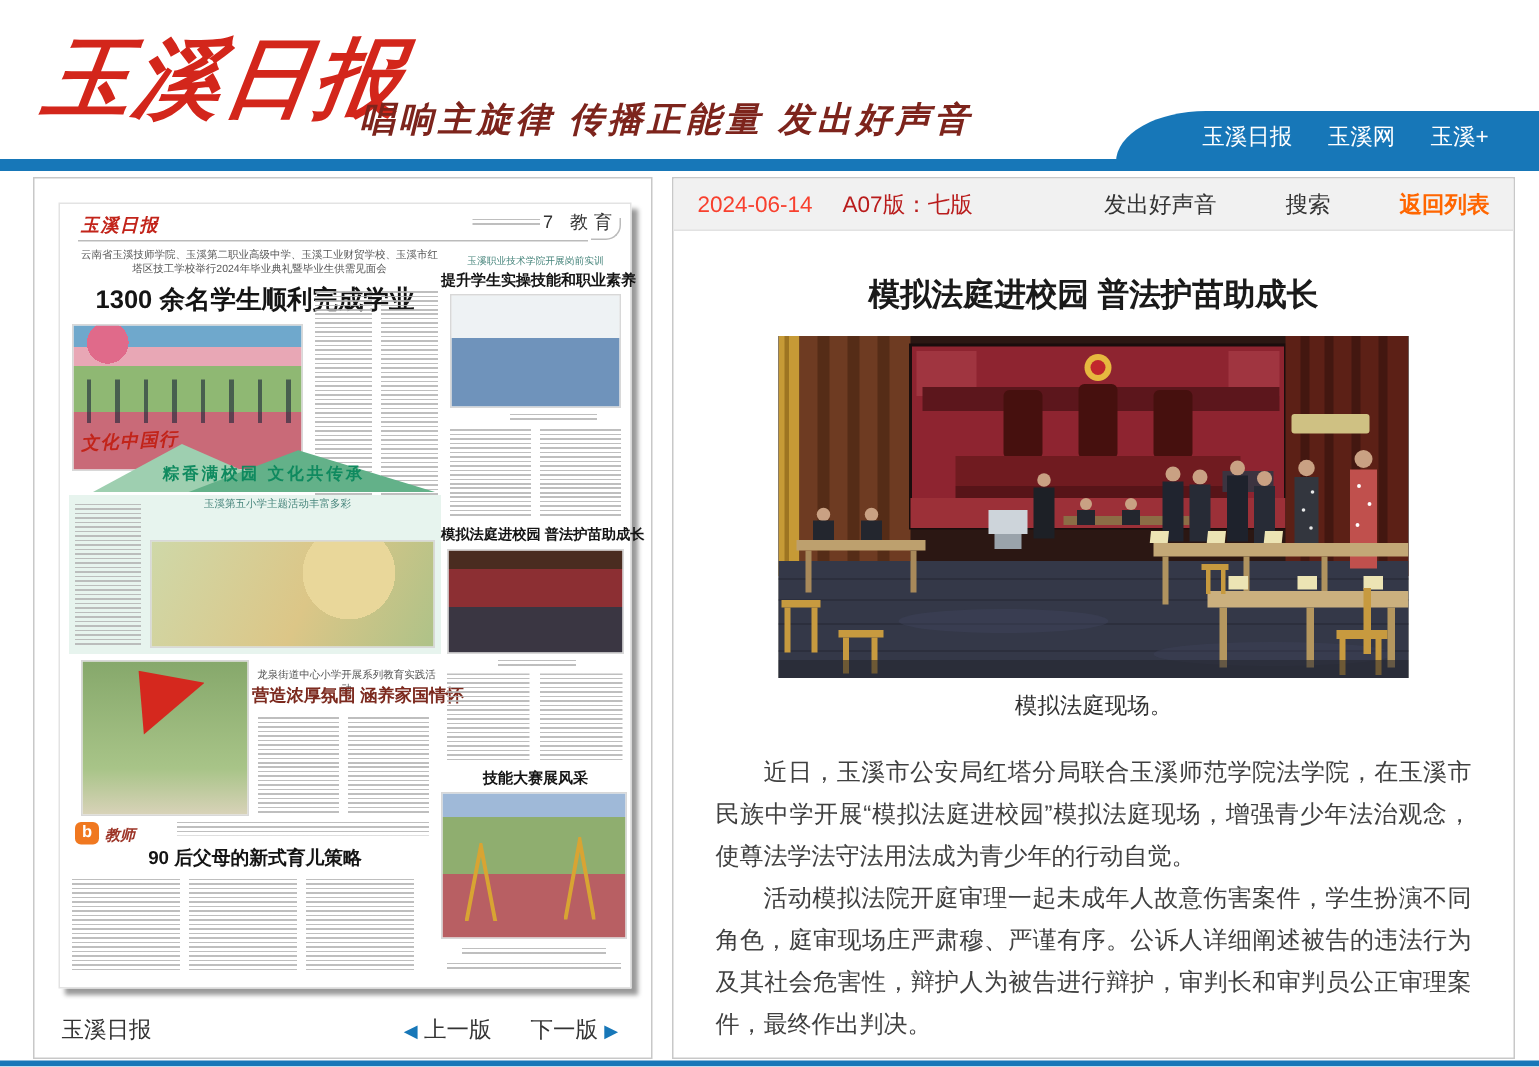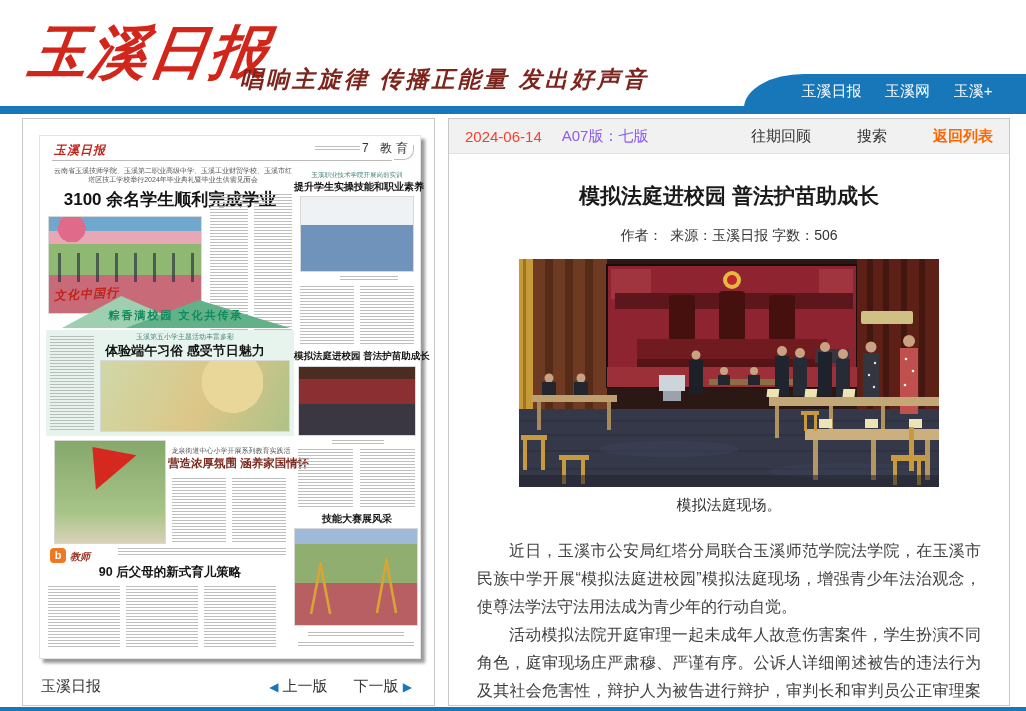--- a/index.html
+++ b/index.html
@@ -70,21 +70,21 @@
                   display:flex; justify-content:space-between; align-items:center; font-size:15px; color:#333; }
   .thumb-footer a { color:#333; text-decoration:none; cursor:pointer; }
   .pager { display:flex; align-items:center; gap:6px; }
   .pager .gap { width:14px; }
   .arrow { color:#1777b8; font-size:12px; }
 
   
   .toolbar { height:30px; background:#f1f1f1; border-bottom:1px solid #e2e2e2; display:flex;
              align-items:center; font-size:15px; padding:17px 16px; }
   .toolbar .date { color:#f8402e; }
-  .toolbar .edition { color:#8b5cf6; margin-left:20px; }
+  .toolbar .edition { color:#b91c1c; margin-left:20px; }
   .toolbar .spacer { flex:1; }
   .toolbar a { color:#333; text-decoration:none; margin-left:46px; cursor:pointer; }
   .toolbar a.back { color:#ff6600; font-weight:bold; }
   .art-title { margin-top:28px; text-align:center; font-size:21px; font-weight:bold; color:#1a1a1a; }
   .art-meta { margin-top:17px; text-align:center; font-size:14px; color:#333; white-space:pre; }
   figure { margin-top:14px; text-align:center; }
   .art-photo { width:420px; height:228px; display:block; margin:0 auto; background:#222; }
   figcaption { margin-top:9px; font-size:15px; color:#333; }
   .art-body { margin:22px 28px 0 28px; font-size:16px; line-height:28px; color:#404040; text-align:justify; }
   .art-body p { text-indent:2em; }
@@ -110,21 +110,21 @@
   <section class="panel left-panel">
     <div class="thumb">
 
       <div class="abs mast">玉溪日报</div>
       <div class="abs tlines" style="right:60px;top:10px;width:45px;height:5px;"></div>
       <div class="abs pageno">7 教育</div>
       <div class="abs hd-rule"></div>
       <div class="abs hd-corner"></div>
 
       <div class="abs kicker" style="left:14px;top:30px;width:238px;">云南省玉溪技师学院、玉溪第二职业高级中学、玉溪工业财贸学校、玉溪市红塔区技工学校举行2024年毕业典礼暨毕业生供需见面会</div>
-      <div class="abs hl" style="left:4px;top:52px;width:252px;font-size:17px;">3100 余名学生顺利完成学业</div>
+      <div class="abs hl" style="left:4px;top:52px;width:252px;font-size:17px;">1300 余名学生顺利完成学业</div>
       <div class="abs photo ph-track" style="left:8px;top:80px;width:154px;height:98px;">
         <div class="abs ph-ppl" style="left:0;right:0;top:38%;height:30%;"></div>
       </div>
       <div class="abs tlines" style="left:170px;top:58px;width:38px;height:146px;"></div>
       <div class="abs tlines" style="left:214px;top:58px;width:38px;height:146px;"></div>
       <div class="abs tlines" style="left:96px;top:182px;width:64px;height:4px;"></div>
 
       <div class="abs kicker tk" style="left:258px;top:34px;width:118px;font-size:6.5px;">玉溪职业技术学院开展岗前实训</div>
       <div class="abs hl" style="left:254px;top:44px;width:126px;font-size:10px;">提升学生实操技能和职业素养</div>
       <div class="abs photo ph-aid" style="left:260px;top:60px;width:114px;height:76px;"></div>
@@ -134,21 +134,20 @@
 
       <div class="abs campaign" style="left:14px;top:150px;">文化中国行</div>
       <div class="abs banner" style="left:22px;top:158px;width:228px;height:34px;">
         <div class="mtn mtn1"></div>
         <div class="mtn mtn2"></div>
         <span class="banner-text">粽香满校园 文化共传承</span>
       </div>
 
       <div class="abs cyan-bg" style="left:6px;top:194px;width:248px;height:106px;"></div>
       <div class="abs kicker tk" style="left:70px;top:196px;width:150px;">玉溪第五小学主题活动丰富多彩</div>
-      <div class="abs hl" style="left:55px;top:206px;width:180px;font-size:13px;">体验端午习俗 感受节日魅力</div>
       <div class="abs tlines" style="left:10px;top:200px;width:44px;height:96px;"></div>
       <div class="abs photo ph-zongzi" style="left:60px;top:224px;width:190px;height:72px;"></div>
 
       <div class="abs photo ph-flag" style="left:14px;top:304px;width:112px;height:104px;">
         <div class="abs flag" style="left:34%;top:6%;width:40%;height:44%;"></div>
       </div>
       <div class="abs kicker" style="left:130px;top:310px;width:122px;">龙泉街道中心小学开展系列教育实践活动</div>
       <div class="abs hl hl-red" style="left:128px;top:320px;width:126px;font-size:11.5px;">营造浓厚氛围 涵养家国情怀</div>
       <div class="abs tlines" style="left:132px;top:342px;width:54px;height:64px;"></div>
       <div class="abs tlines" style="left:192px;top:342px;width:54px;height:64px;"></div>
@@ -190,27 +189,26 @@
         </a>
       </div>
     </div>
   </section>
 
   <section class="panel right-panel">
     <div class="toolbar">
       <span class="date">2024-06-14</span>
       <span class="edition">A07版：七版</span>
       <span class="spacer"></span>
-      <a>往期回顾</a>
+      <a>发出好声音</a>
       <a>搜索</a>
       <a class="back">返回列表</a>
     </div>
 
     <h1 class="art-title">模拟法庭进校园 普法护苗助成长</h1>
-    <div class="art-meta">作者：  来源：玉溪日报 字数：506</div>
 
     <figure>
       <svg class="art-photo" viewBox="0 0 420 228" xmlns="http://www.w3.org/2000/svg">
 
         <rect x="0" y="0" width="420" height="160" fill="#2b1713"></rect>
 
         <rect x="0" y="0" width="14" height="160" fill="#c69a36"></rect>
         <rect x="4" y="0" width="3" height="160" fill="#9d7422"></rect>
 
         <rect x="14" y="0" width="74" height="160" fill="#6e3b22"></rect>

